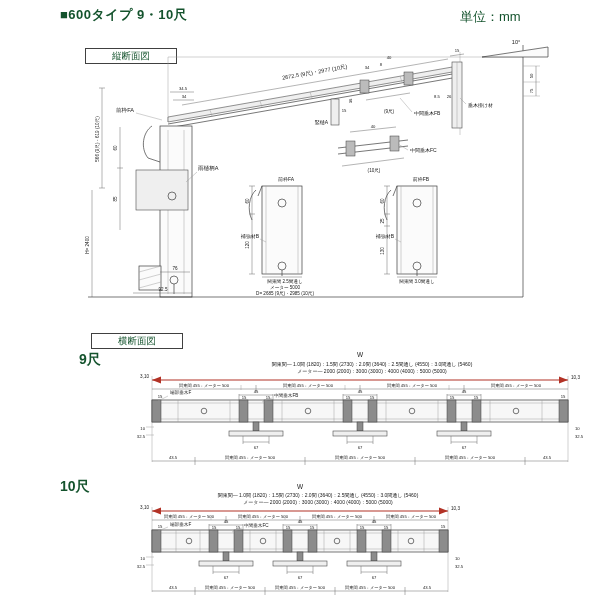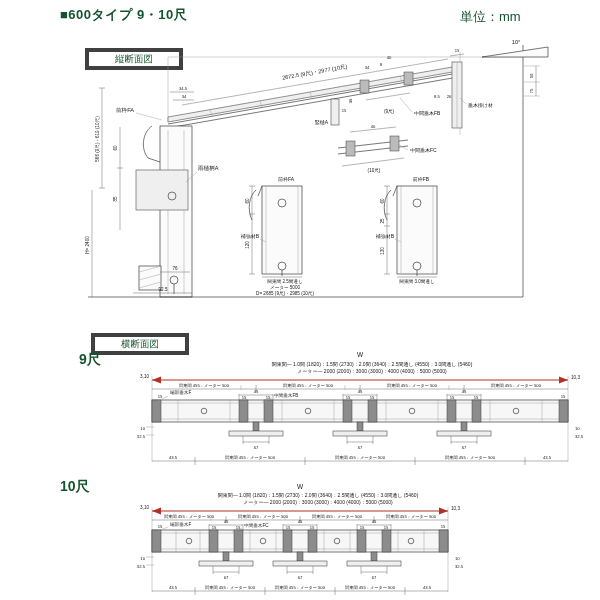--- a/index.html
+++ b/index.html
@@ -1,20 +1,20 @@
 <!DOCTYPE html>
 <html><head>
 <meta charset="utf-8">
 <style>
   html,body{margin:0;padding:0;background:#fff;}
   .page{position:relative;width:600px;height:600px;background:#fff;overflow:hidden;
         font-family:"Liberation Sans",sans-serif;color:#14532d;}
   .hdr-title{position:absolute;left:60px;top:6px;font-size:13px;font-weight:bold;letter-spacing:.5px;}
   .hdr-unit{position:absolute;left:460px;top:8px;font-size:13px;}
-  .secbox{position:absolute;border:4px solid #404040;background:#fff;width:90px;height:14px;
+  .secbox{position:absolute;border:1px solid #404040;background:#fff;width:90px;height:14px;
           font-size:9.5px;text-align:center;line-height:14px;}
   .shaku{position:absolute;font-size:14px;font-weight:600;}
   svg{position:absolute;left:0;top:0;}
   .s{stroke:#3d3d3d;stroke-width:.7;fill:none;}
   .sl{stroke:#999;stroke-width:.45;fill:none;}
   .dm{stroke:#6a6a6a;stroke-width:.5;fill:none;}
   .rf{fill:#8c8c8c;stroke:#3d3d3d;stroke-width:.5;}
   .rfl{fill:#bbb;stroke:#3d3d3d;stroke-width:.5;}
   .pl{fill:#efefef;stroke:#4a4a4a;stroke-width:.6;}
   .wh{fill:#fbfbfb;stroke:#3d3d3d;stroke-width:.7;}

